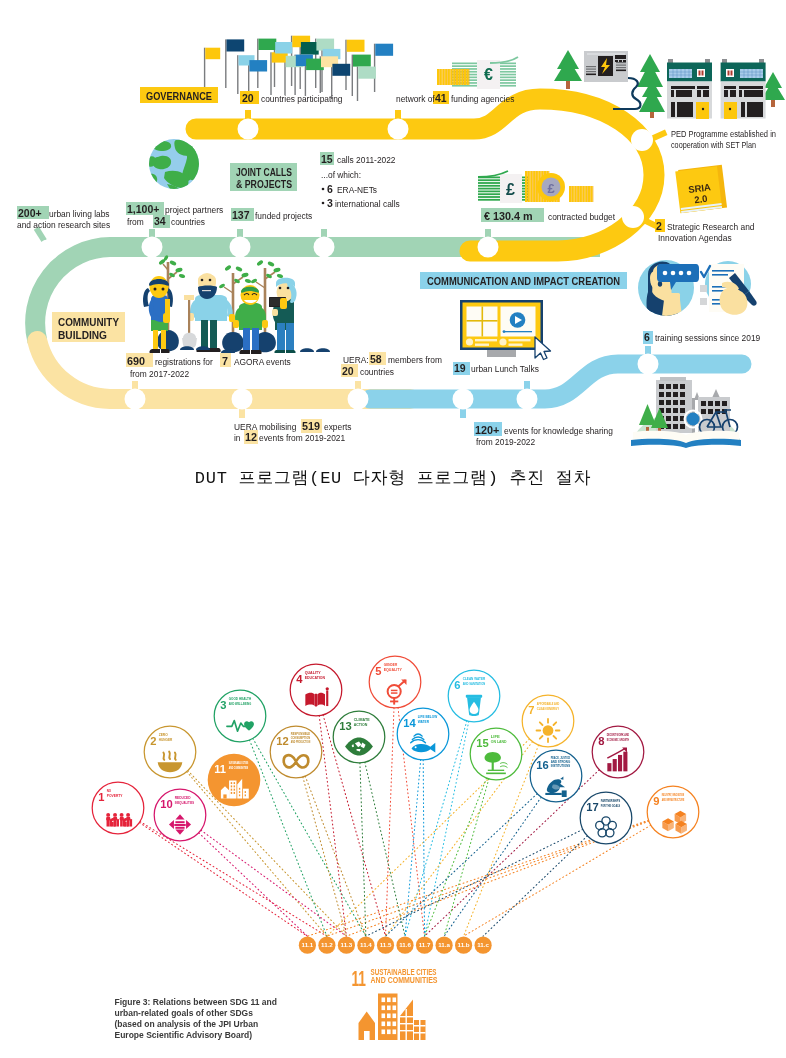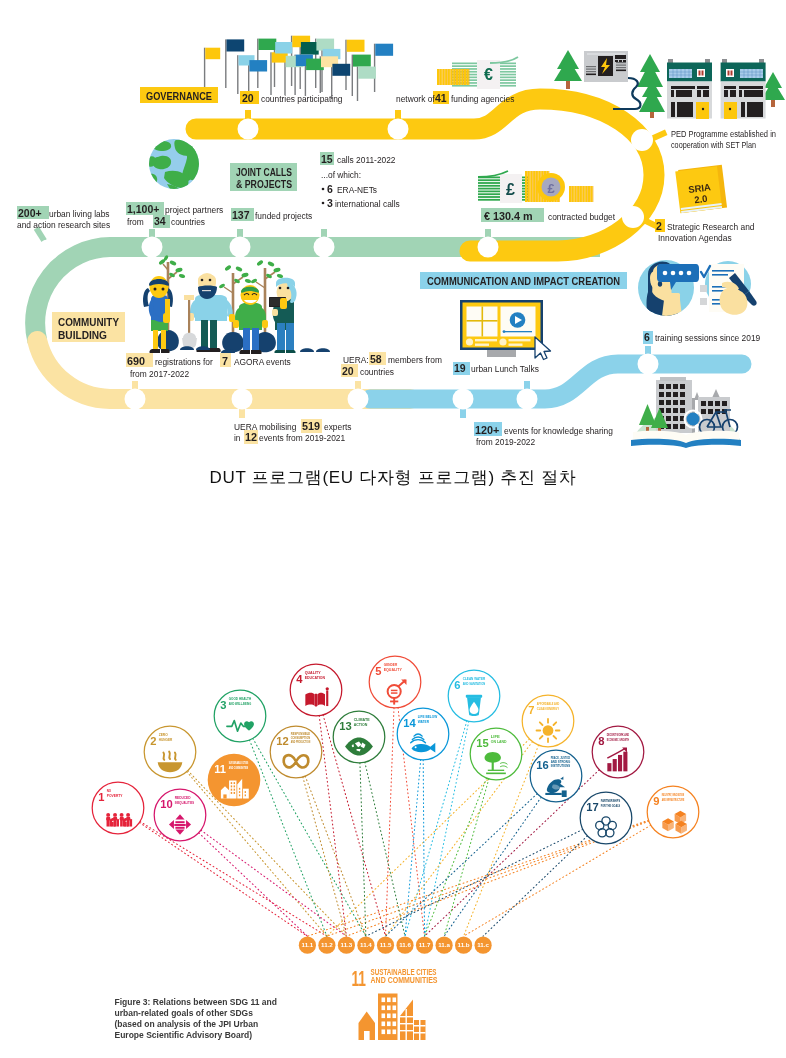--- a/index.html
+++ b/index.html
@@ -1,19 +1,19 @@
 <!DOCTYPE html>
 <html><head>
 <meta charset="utf-8">
 <style>
 html,body{margin:0;padding:0;background:#ffffff;}
 body{width:786px;height:1058px;font-family:"Liberation Sans",sans-serif;position:relative;overflow:hidden;}
 svg{display:block;}
 #fig1{position:absolute;left:0;top:0;width:786px;height:460px;}
-#cap1{position:absolute;left:0;top:466px;width:786px;text-align:center;font-family:Liberation Sans, sans-serif;font-size:17px;color:#111;letter-spacing:.7px;}
+#cap1{position:absolute;left:0;top:466px;width:786px;text-align:center;font-family:Liberation Mono, monospace;font-size:17px;color:#111;letter-spacing:.7px;}
 #fig2{position:absolute;left:0;top:620px;width:786px;height:438px;}
 .bn{font-weight:bold;fill:#231f20;}
 .tx{fill:#231f20;}
 </style>
 </head>
 <body>
 
 <div id="fig1">
 <svg viewBox="0 0 786 460" width="786" height="460">
  <g>

